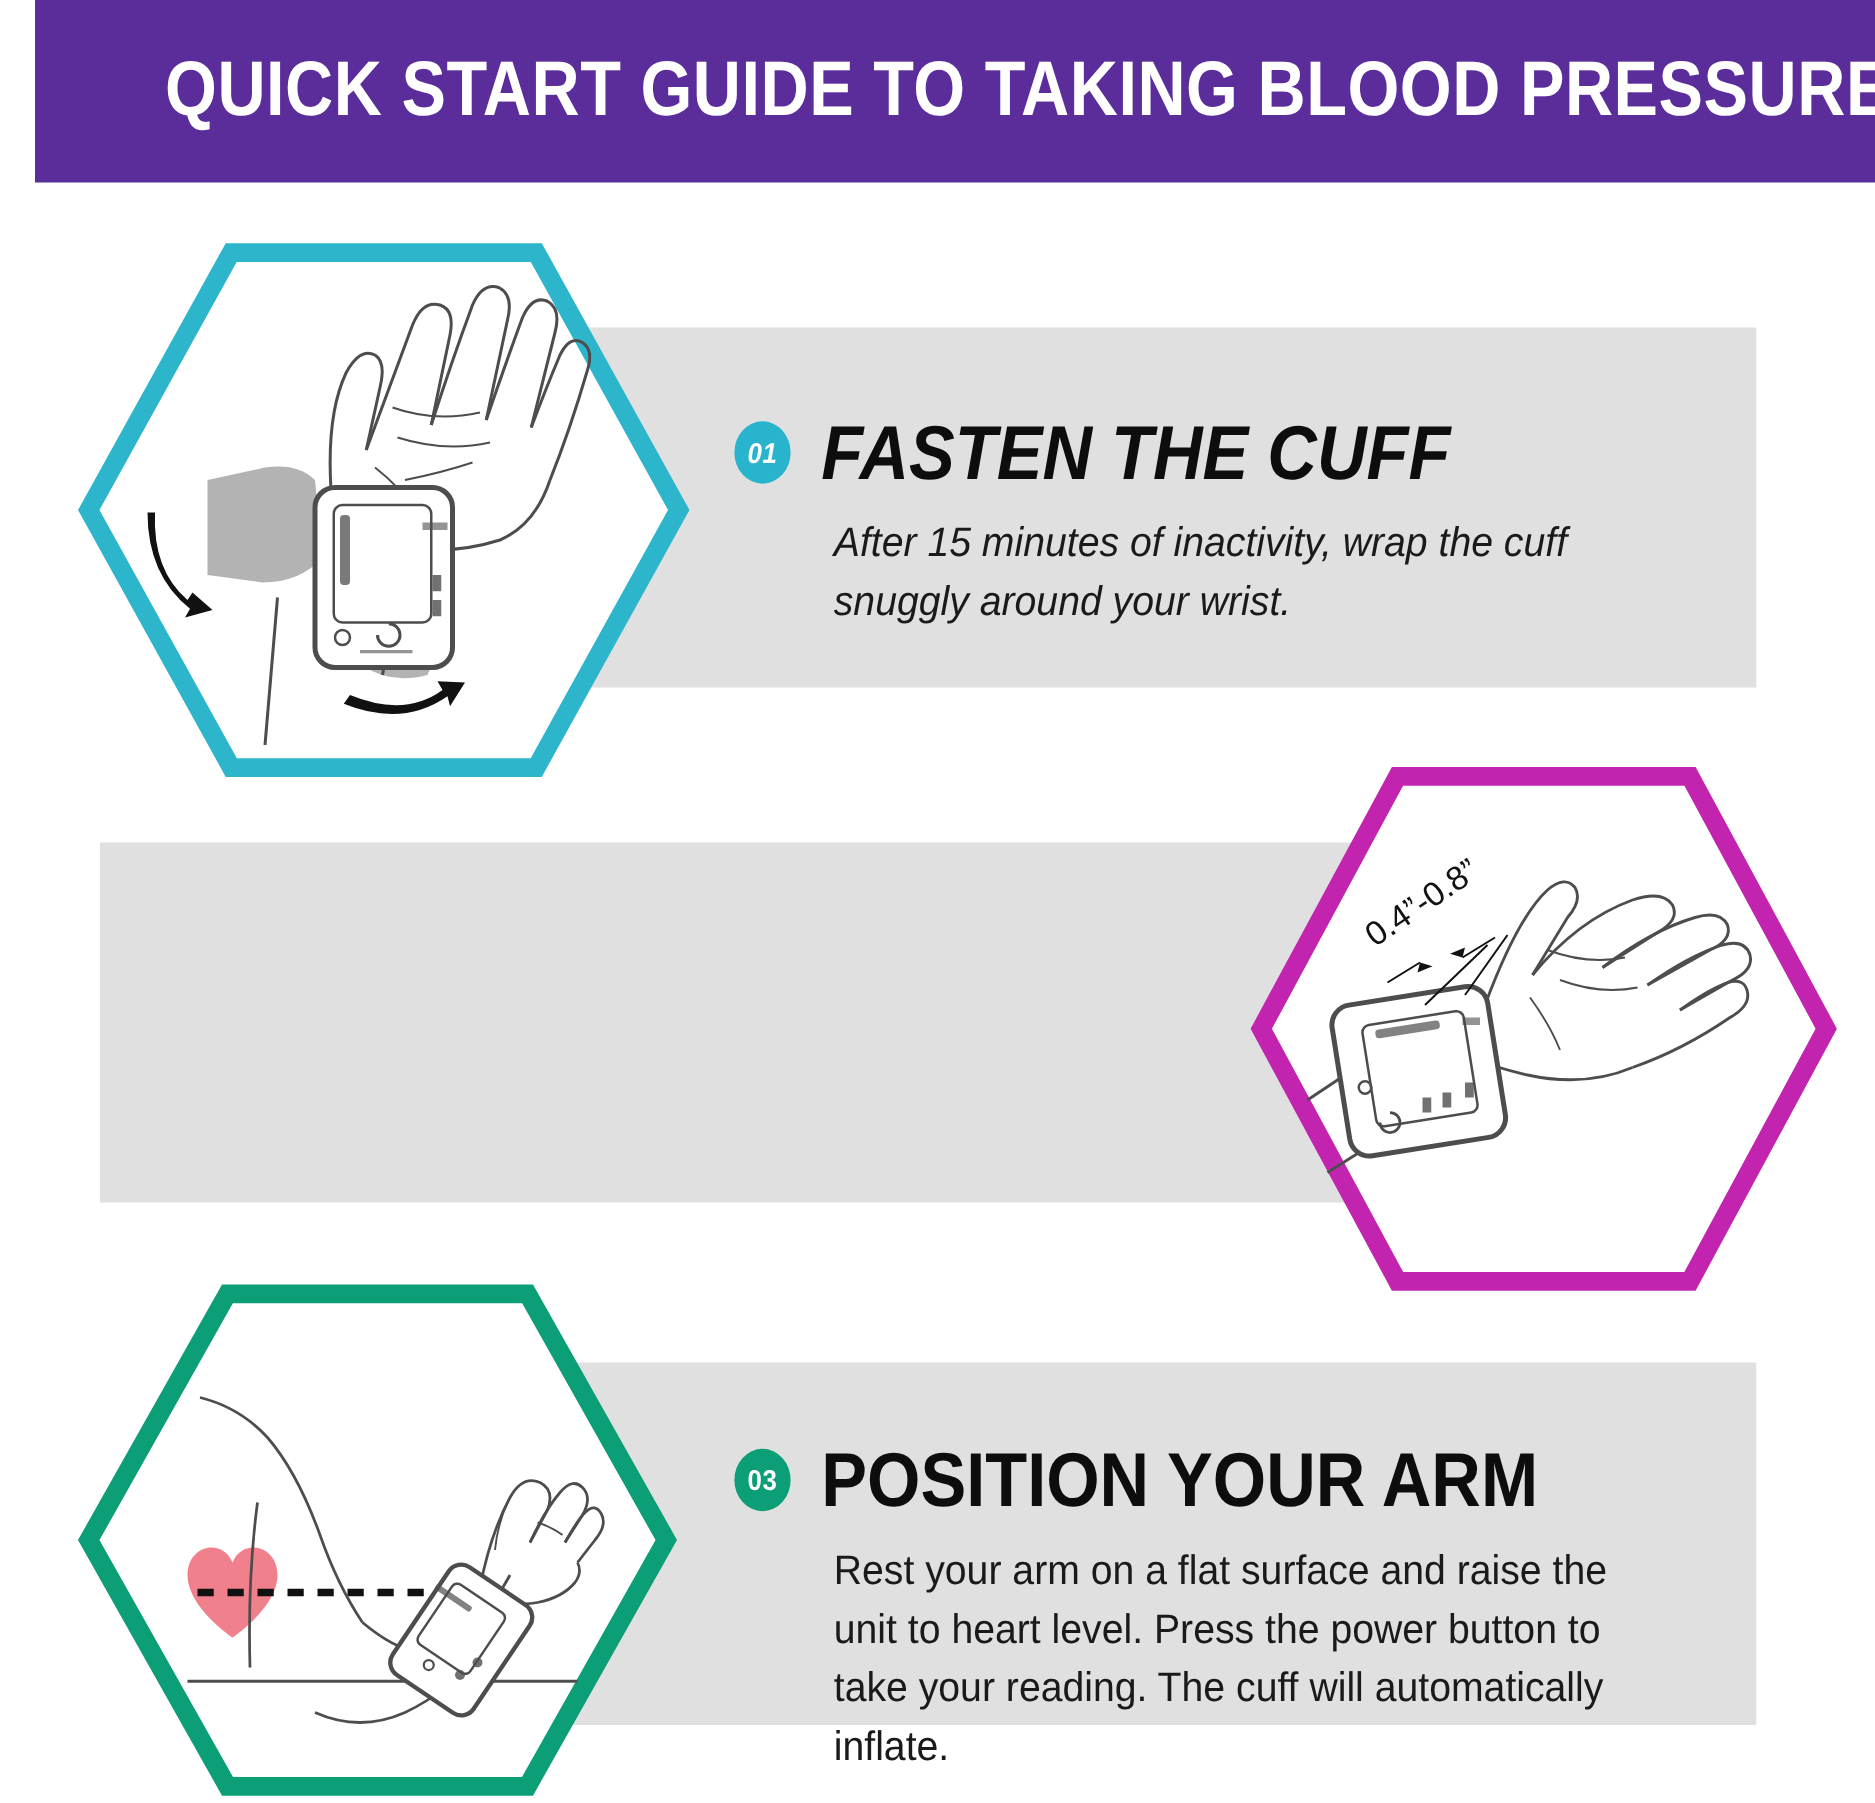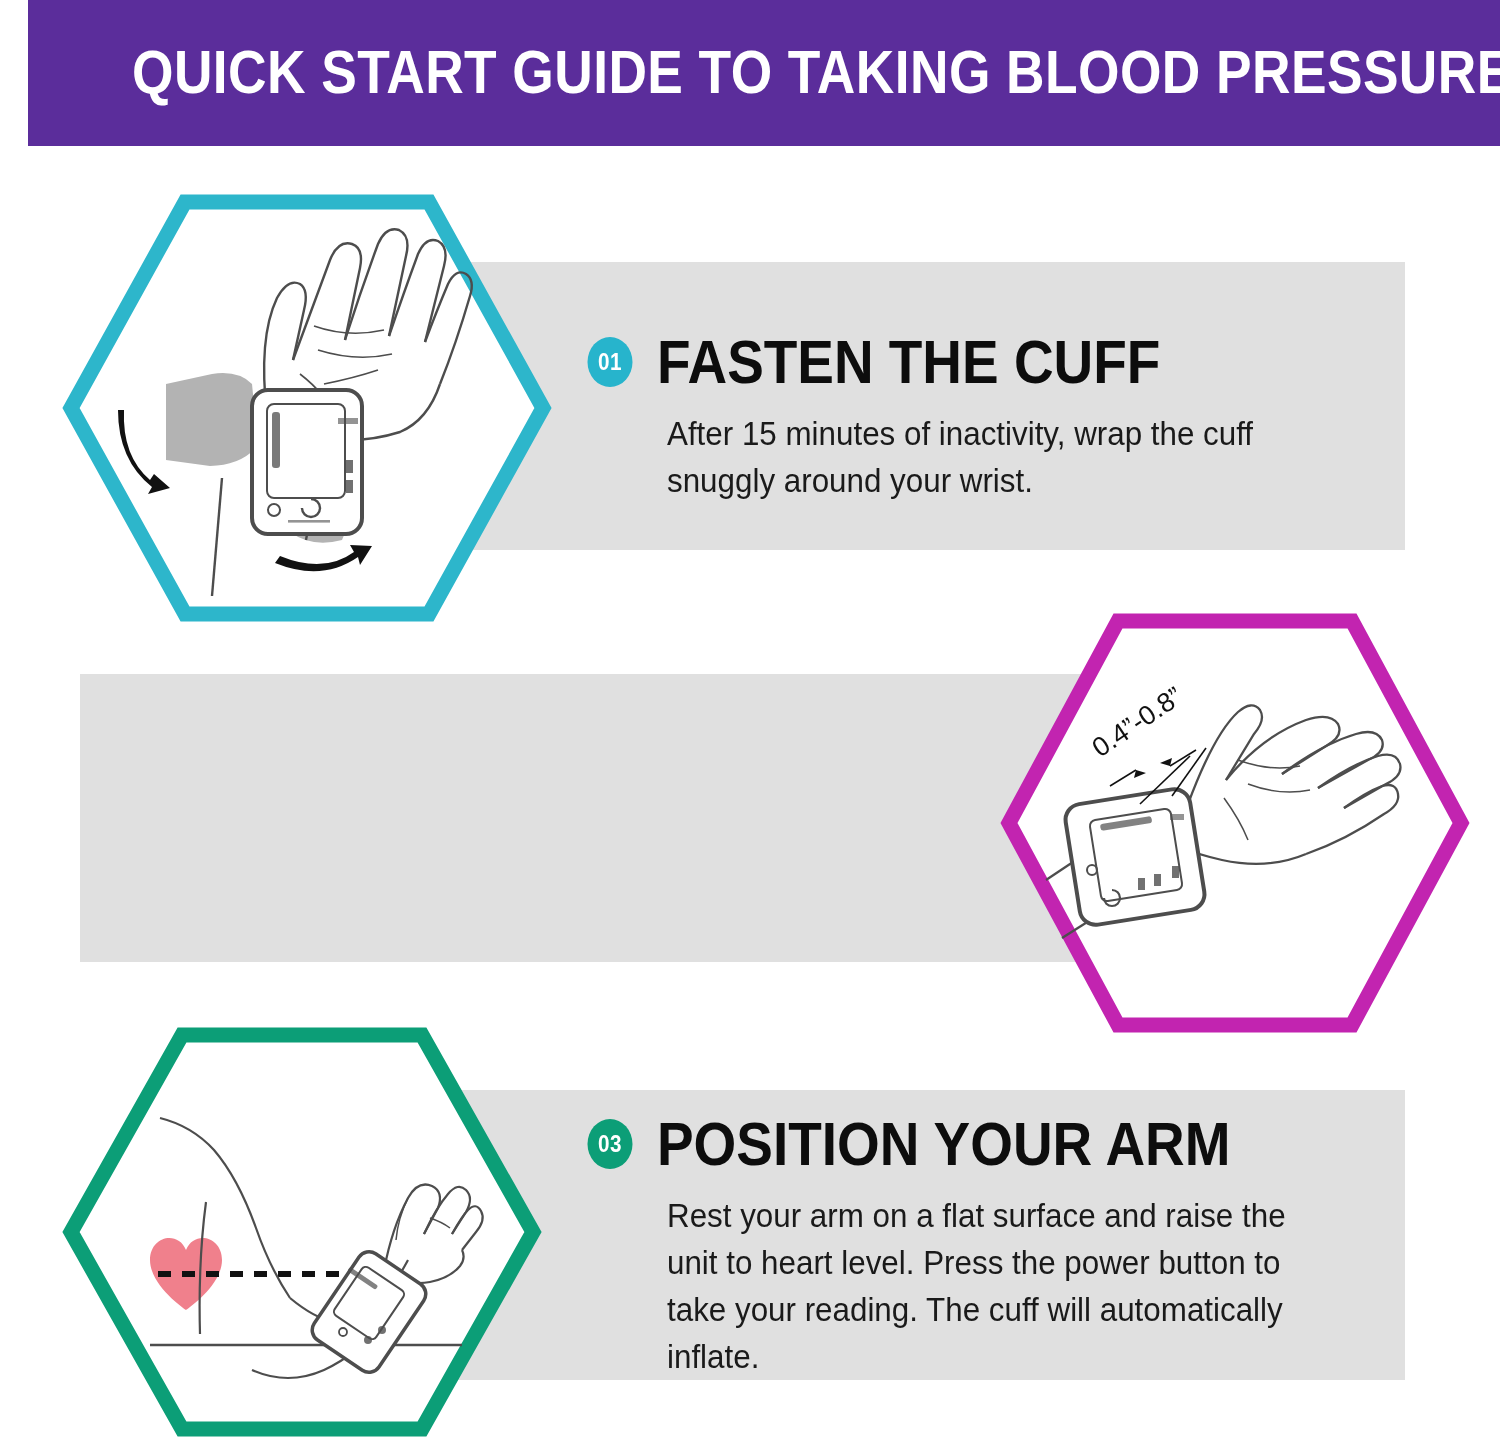--- a/index.html
+++ b/index.html
@@ -47,23 +47,23 @@
   .panel {
     position: absolute;
     background: #E0E0E0;
   }
   .panel-1 { left: 430px;  top: 262px;  width: 975px;  height: 288px; }
   .panel-2 { left: 80px;   top: 674px;  width: 1100px; height: 288px; }
   .panel-3 { left: 430px;  top: 1090px; width: 975px;  height: 290px; }
 
   
   .textblock { position: absolute; }
-  .tb-1 { left: 585px; top: 330px;  width: 790px; }
+  .tb-1 { left: 585px; top: 330px;  width: 790px; font-style: italic; }
   .tb-2 { left: 160px; top: 742px;  width: 800px; }
-  .tb-3 { left: 585px; top: 1112px; width: 790px; }
+  .tb-3 { left: 585px; top: 1152px; width: 790px; }
 
   .head-row {
     display: flex;
     align-items: center;
     gap: 22px;
   }
   .badge {
     flex: 0 0 auto;
     width: 50px;
     height: 50px;

